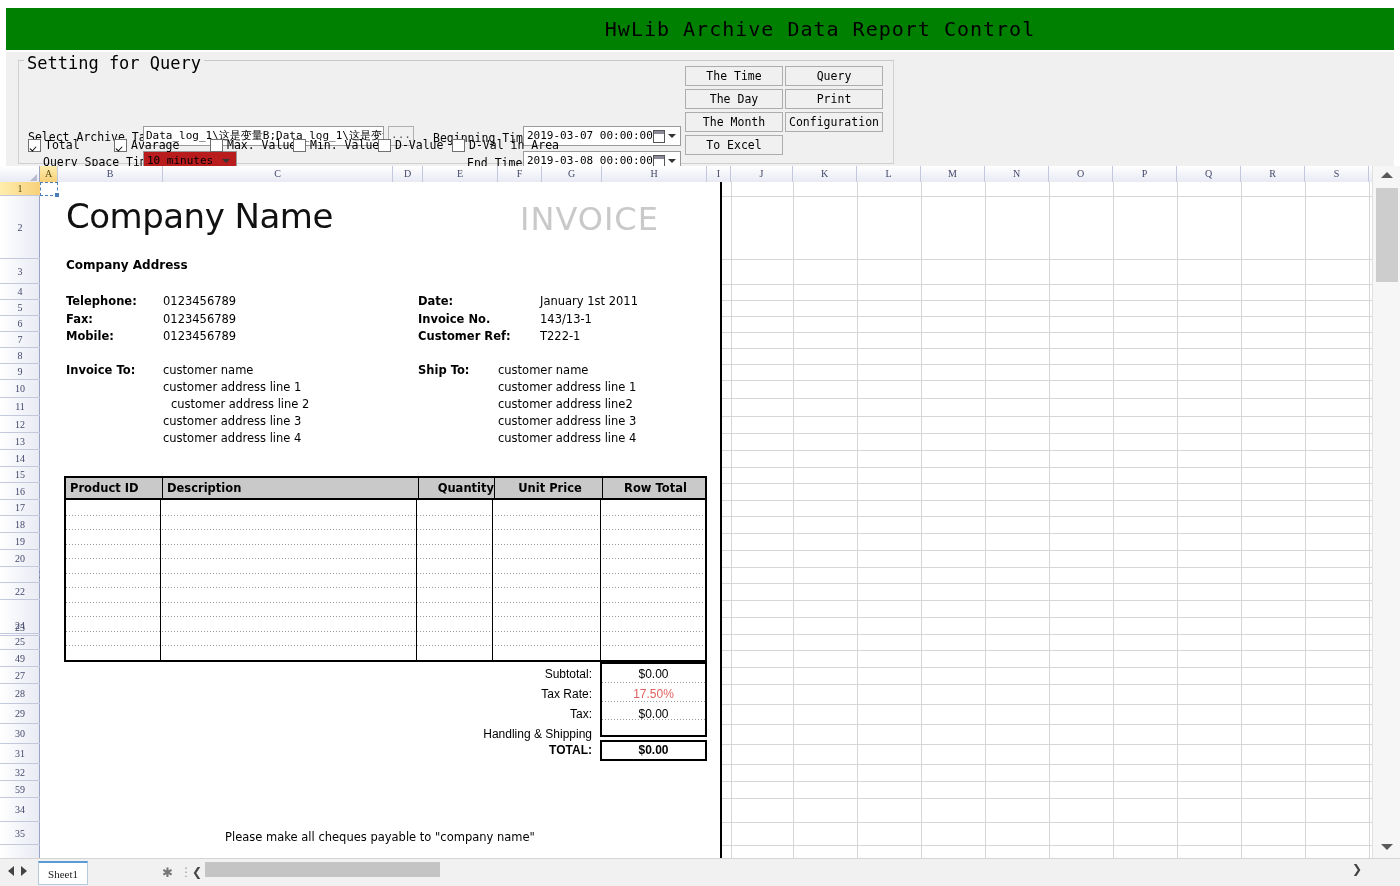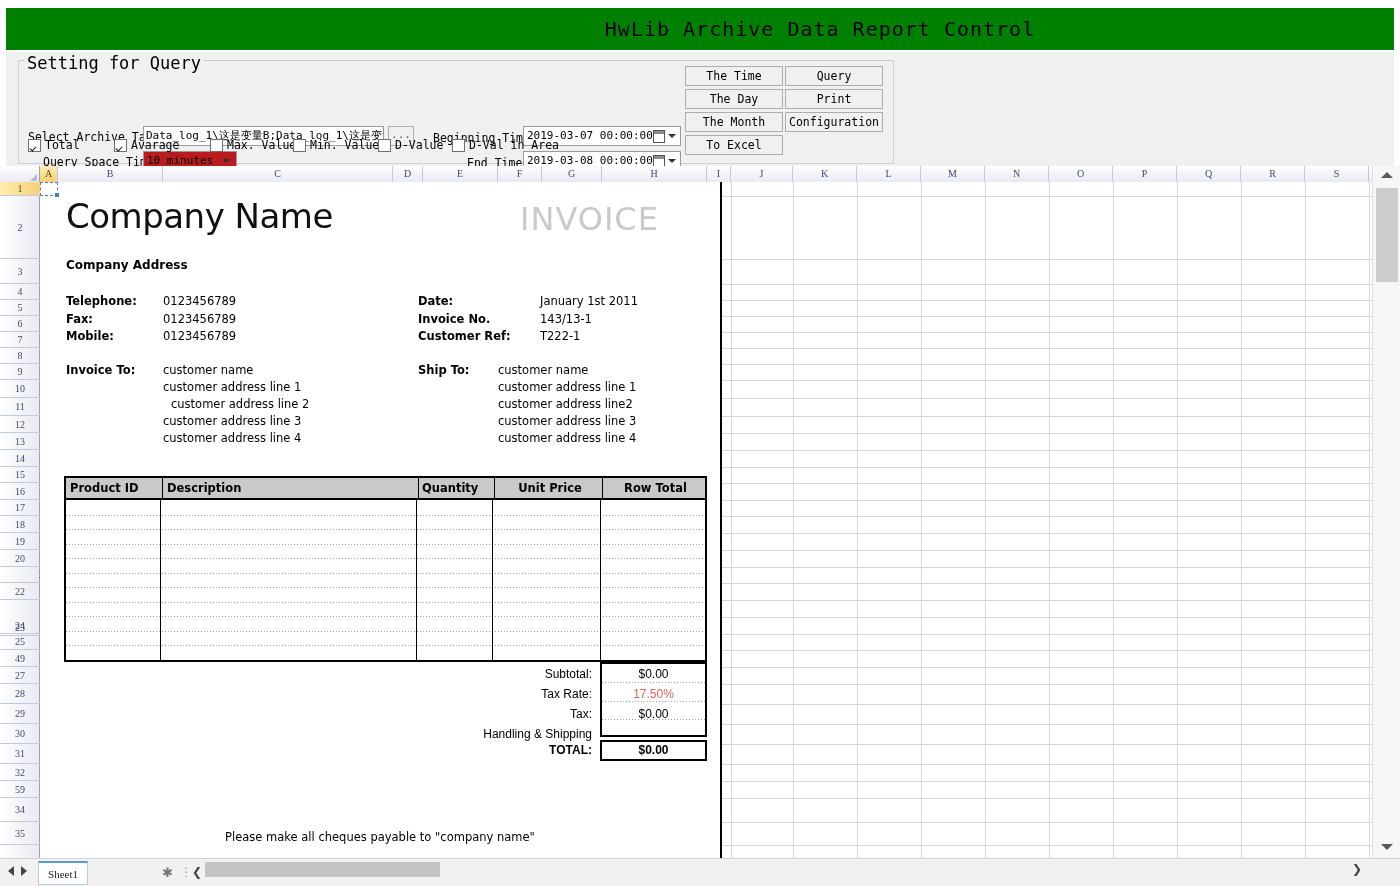--- a/index.html
+++ b/index.html
@@ -478,21 +478,21 @@
           <div class="fvalue" style="left:458px;top:181px;">customer name</div>
           <div class="fvalue" style="left:458px;top:198px;">customer address line 1</div>
           <div class="fvalue" style="left:458px;top:215px;">customer address line2</div>
           <div class="fvalue" style="left:458px;top:232px;">customer address line 3</div>
           <div class="fvalue" style="left:458px;top:249px;">customer address line 4</div>
 
           <div class="itab">
             <div class="ithead">
               <div class="ithcell" style="left:4px;width:92px;text-align:left;">Product ID</div>
               <div class="ithcell" style="left:101px;width:250px;text-align:left;">Description</div>
-              <div class="ithcell" style="left:356px;width:72px;text-align:left;">Quantity</div>
+              <div class="ithcell" style="left:356px;width:72px;text-align:right;">Quantity</div>
               <div class="ithcell" style="left:432px;width:104px;text-align:center;">Unit Price</div>
               <div class="ithcell" style="left:540px;width:99px;text-align:center;">Row Total</div>
               <div class="ithvline" style="left:96px;"></div>
               <div class="ithvline" style="left:352px;"></div>
               <div class="ithvline" style="left:428px;"></div>
               <div class="ithvline" style="left:536px;"></div>
             </div>
             <div id="itbody">
                 <div class="itrowline" style="top: 36.5px;"></div>
                 <div class="itrowline" style="top: 51px;"></div>

